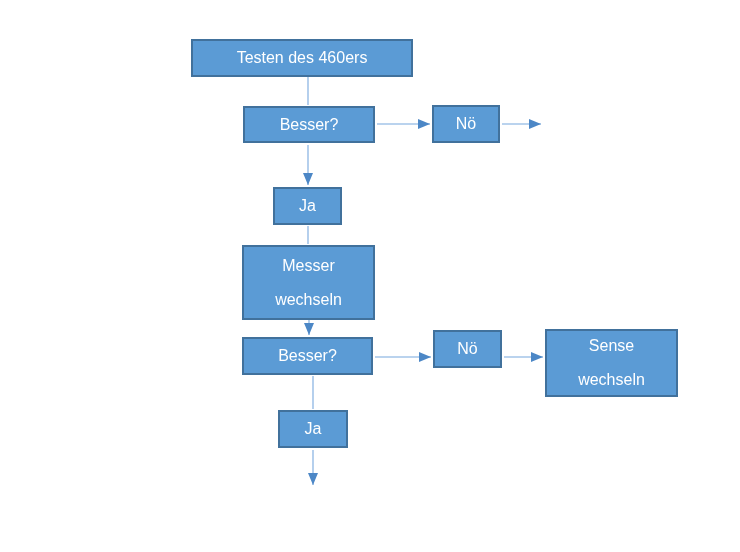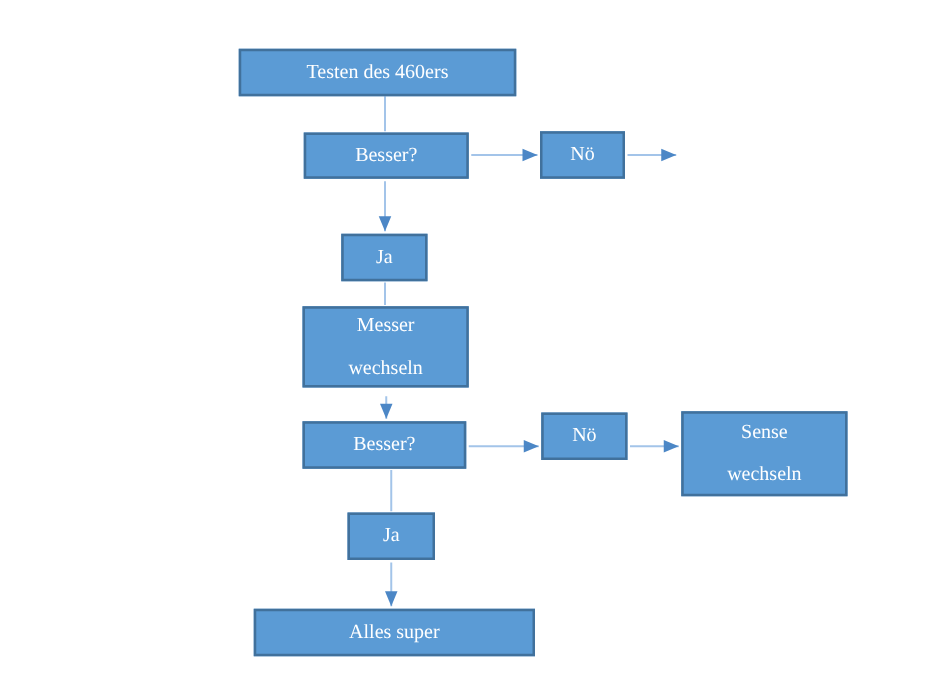--- a/index.html
+++ b/index.html
@@ -10,21 +10,21 @@
     --text: #FFFFFF;
     --background: #FFFFFF;
   }
   * { margin: 0; padding: 0; box-sizing: border-box; }
   html, body { background: var(--background); }
   .canvas {
     position: relative;
     width: 740px;
     height: 552px;
     background: var(--background);
-    font-family: Liberation Serif, serif;
+    font-family: Liberation Sans, sans-serif;
     overflow: hidden;
   }
   .edges-layer {
     position: absolute;
     left: 0; top: 0;
     width: 740px; height: 552px;
   }
   .edge {
     stroke: var(--connector-line);
     stroke-width: 1.6;
@@ -41,21 +41,21 @@
     text-align: center;
     font-size: 16px;
     line-height: 2.1;
   }
   
   .n-testen  { left: 191px; top:  39px; width: 222px; height: 38px; }
   .n-besser1 { left: 243px; top: 106px; width: 132px; height: 37px; }
   .n-noe1    { left: 432px; top: 105px; width:  68px; height: 38px; }
   .n-arzt    { left: 543px; top: 104px; width: 135px; height: 38px; }
   .n-ja1     { left: 273px; top: 187px; width:  69px; height: 38px; }
-  .n-messer  { left: 242px; top: 245px; width: 133px; height: 65px; padding: 0 10px; }
+  .n-messer  { left: 242px; top: 245px; width: 133px; height: 75px; padding: 0 10px; }
   .n-besser2 { left: 242px; top: 337px; width: 131px; height: 38px; }
   .n-noe2    { left: 433px; top: 330px; width:  69px; height: 38px; }
   .n-sense   { left: 545px; top: 329px; width: 133px; height: 68px; padding: 0 26px; }
   .n-ja2     { left: 278px; top: 410px; width:  70px; height: 38px; }
   .n-alles   { left: 203px; top: 487px; width: 225px; height: 38px; }
 </style>
 </head>
 <body>
 
 <div class="canvas">
@@ -80,15 +80,14 @@
 
   <div class="node n-testen">Testen des 460ers</div>
   <div class="node n-besser1">Besser?</div>
   <div class="node n-noe1">Nö</div>
   <div class="node n-ja1">Ja</div>
   <div class="node n-messer">Messer wechseln</div>
   <div class="node n-besser2">Besser?</div>
   <div class="node n-noe2">Nö</div>
   <div class="node n-sense">Sense wechseln</div>
   <div class="node n-ja2">Ja</div>
-  <div class="node n-alles">Alles super</div>
 
 </div>
 
 </body></html>

